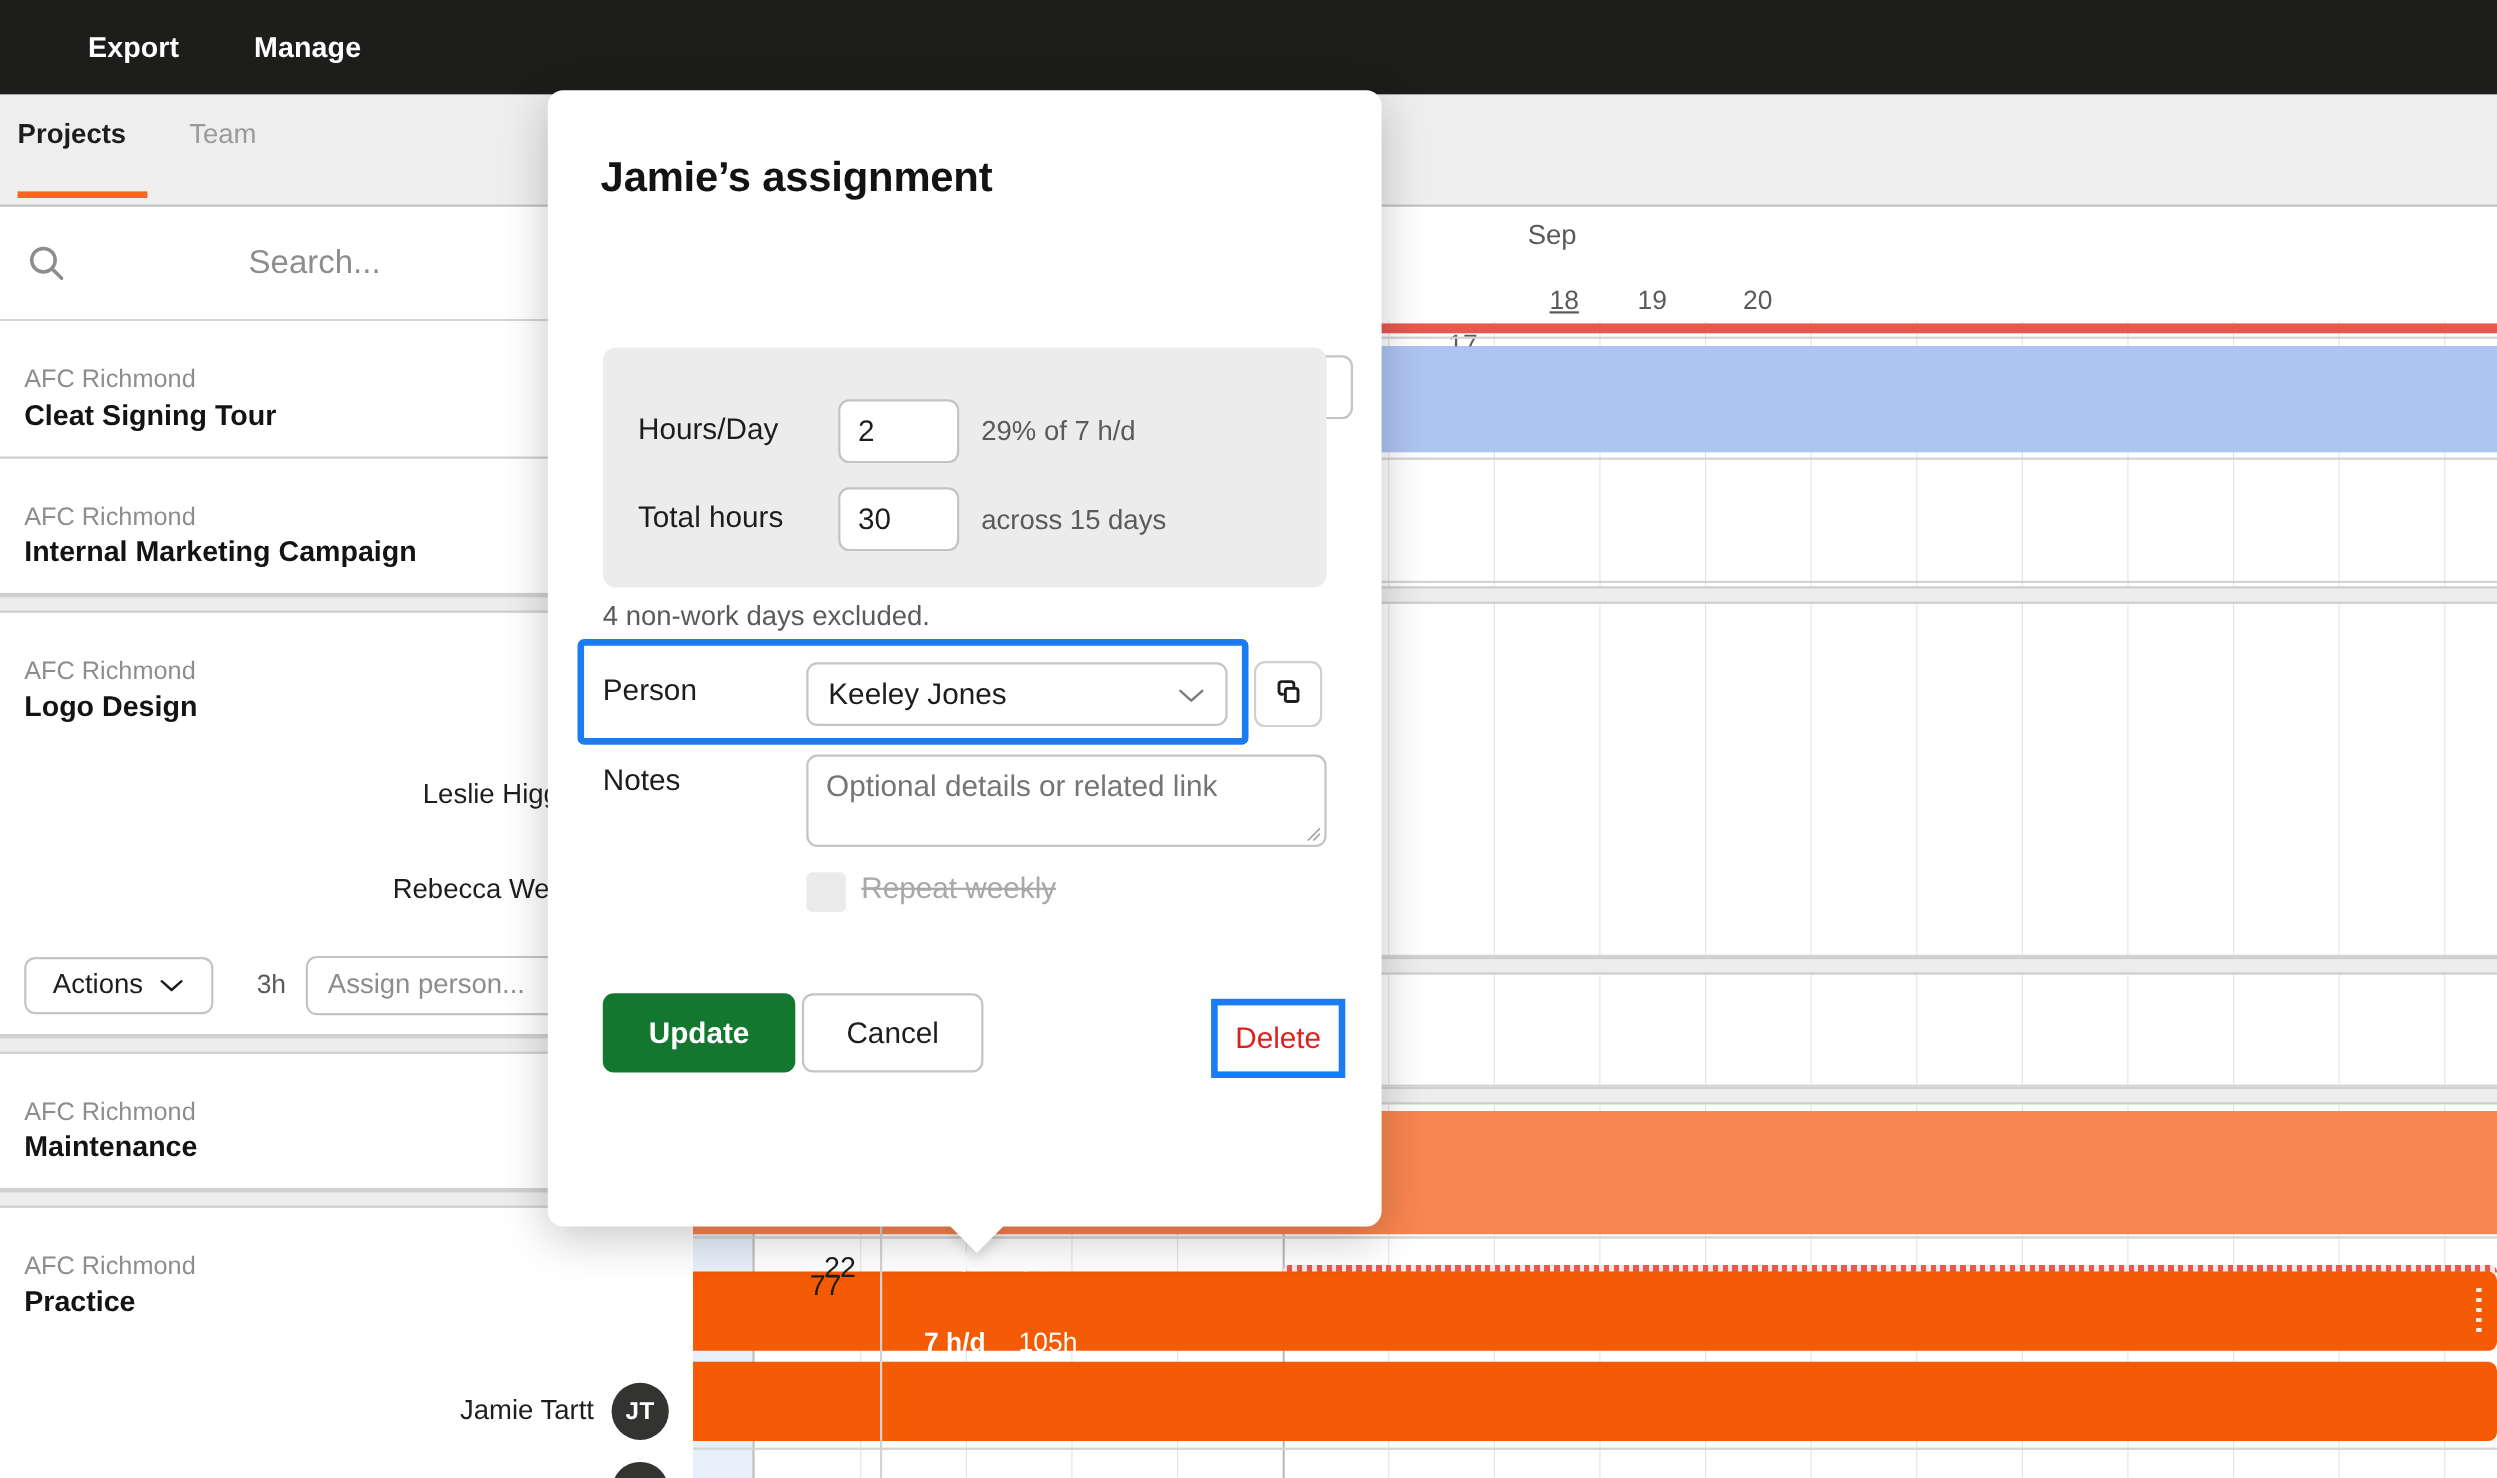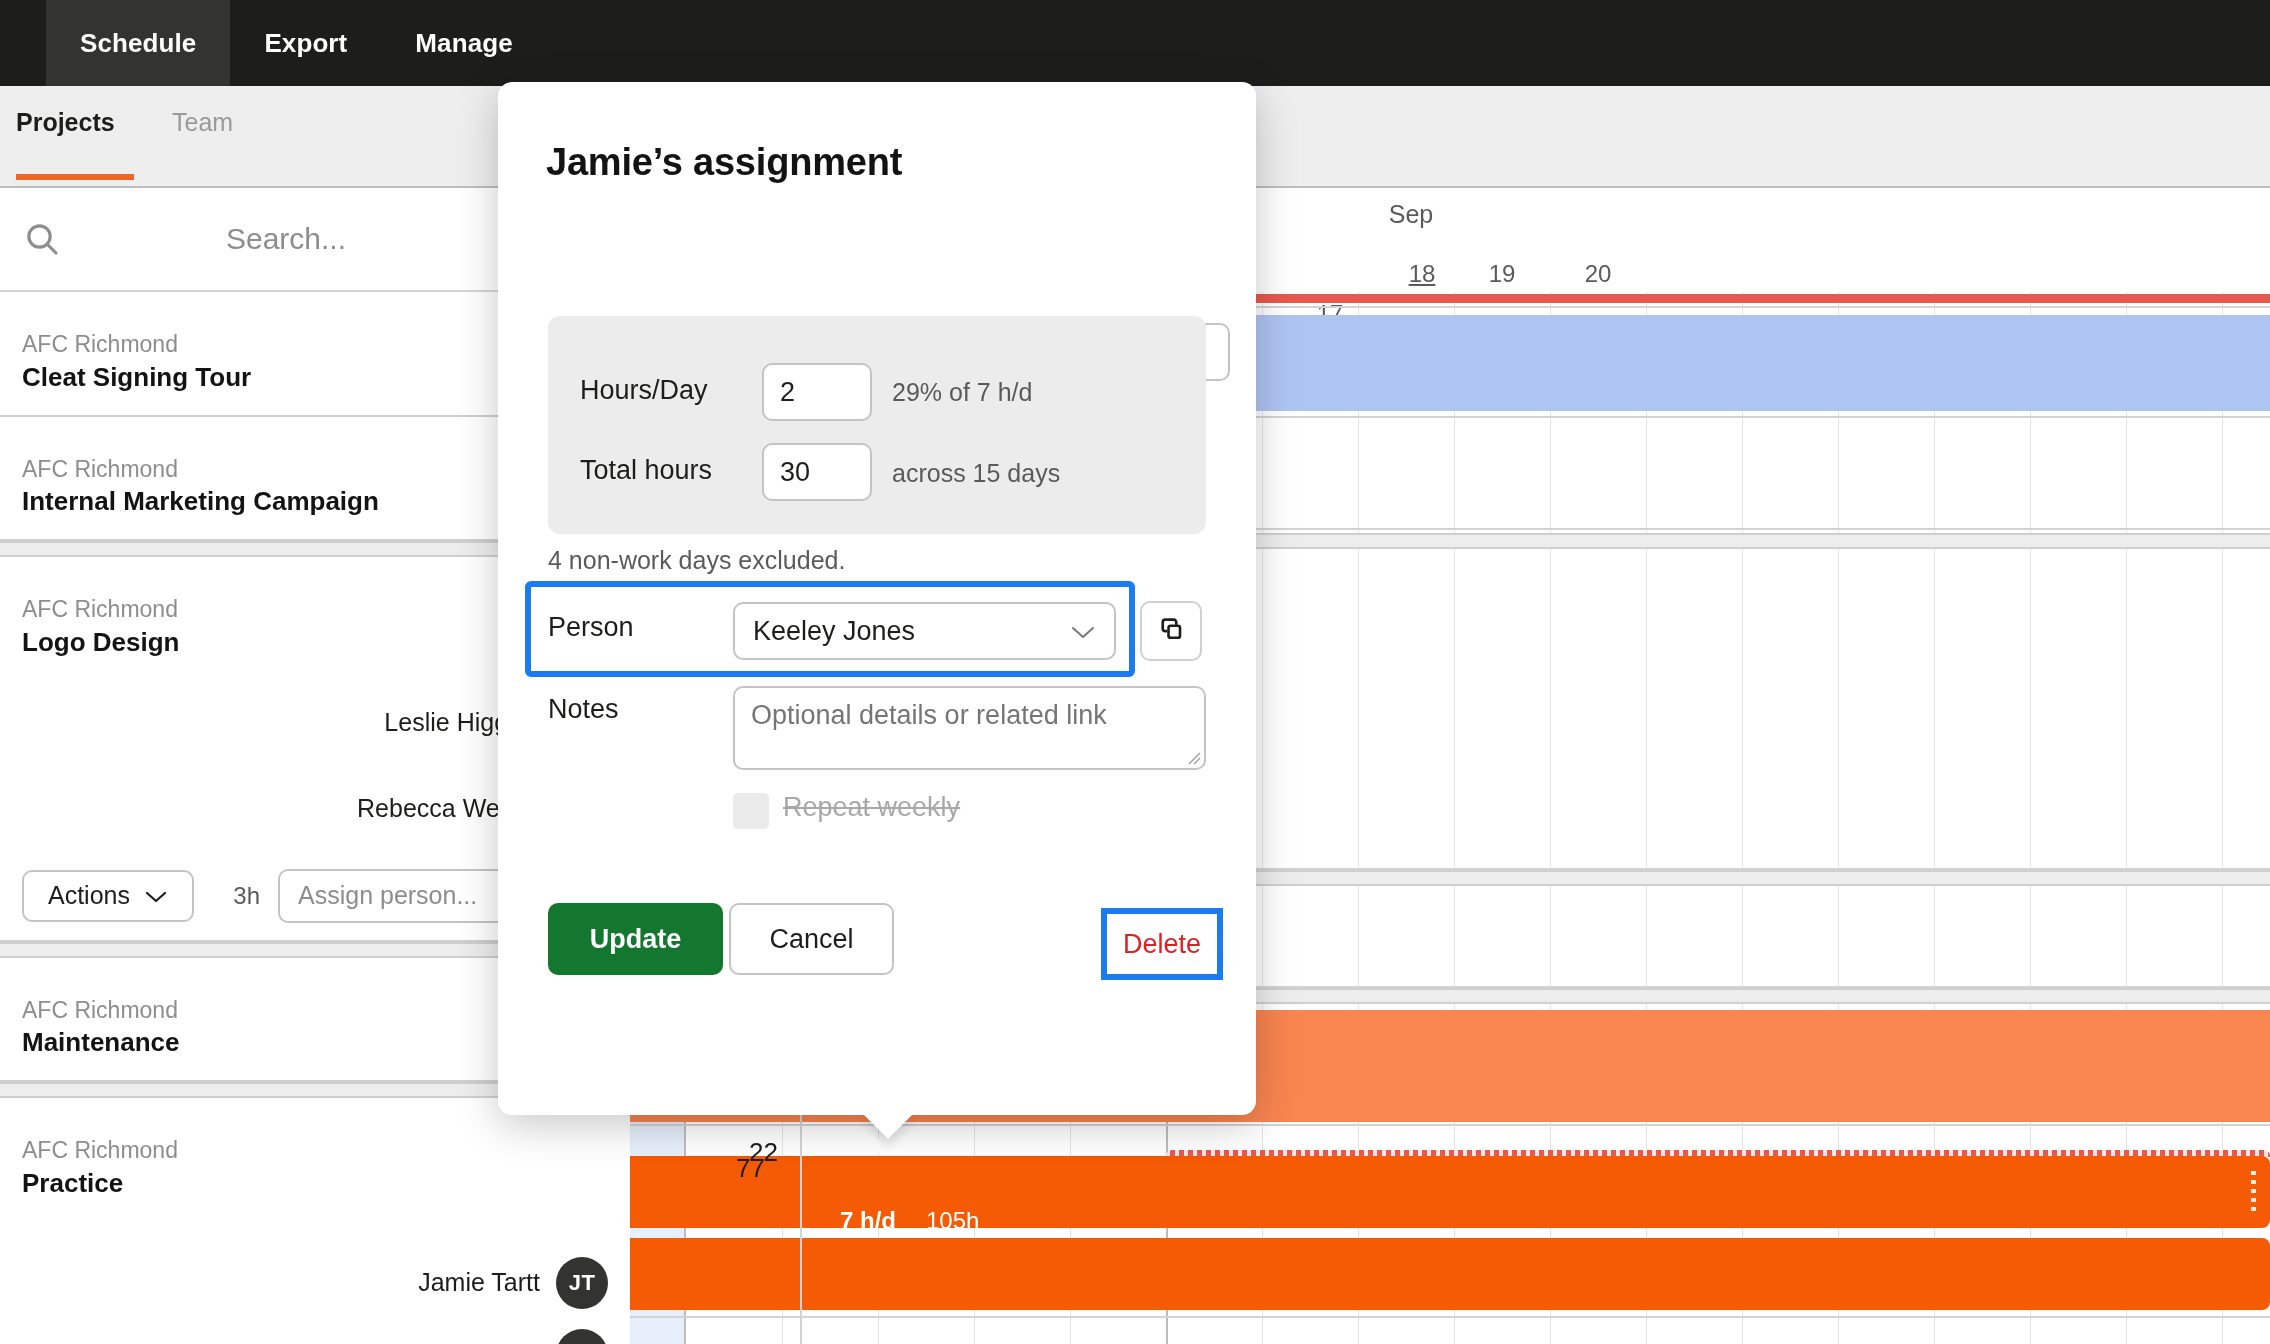--- a/index.html
+++ b/index.html
@@ -236,23 +236,20 @@
     position: absolute; left: 548px; top: 316px;
     width: 658px; height: 218px;
     background: #ececec; border-radius: 12px;
   }
 </style>
 </head>
 <body>
 
 <div id="topnav">
   <div class="nav-item spacer"></div>
-  <div class="nav-item active">
-    <span>Schedule</span>
-  </div>
   <div class="nav-item plain">
     <span>Export</span>
   </div>
   <div class="nav-item plain">
     <span>Manage</span>
   </div>
 </div>
 
 <div id="subbar">
   <div class="subtab active" style="left:16px;">

